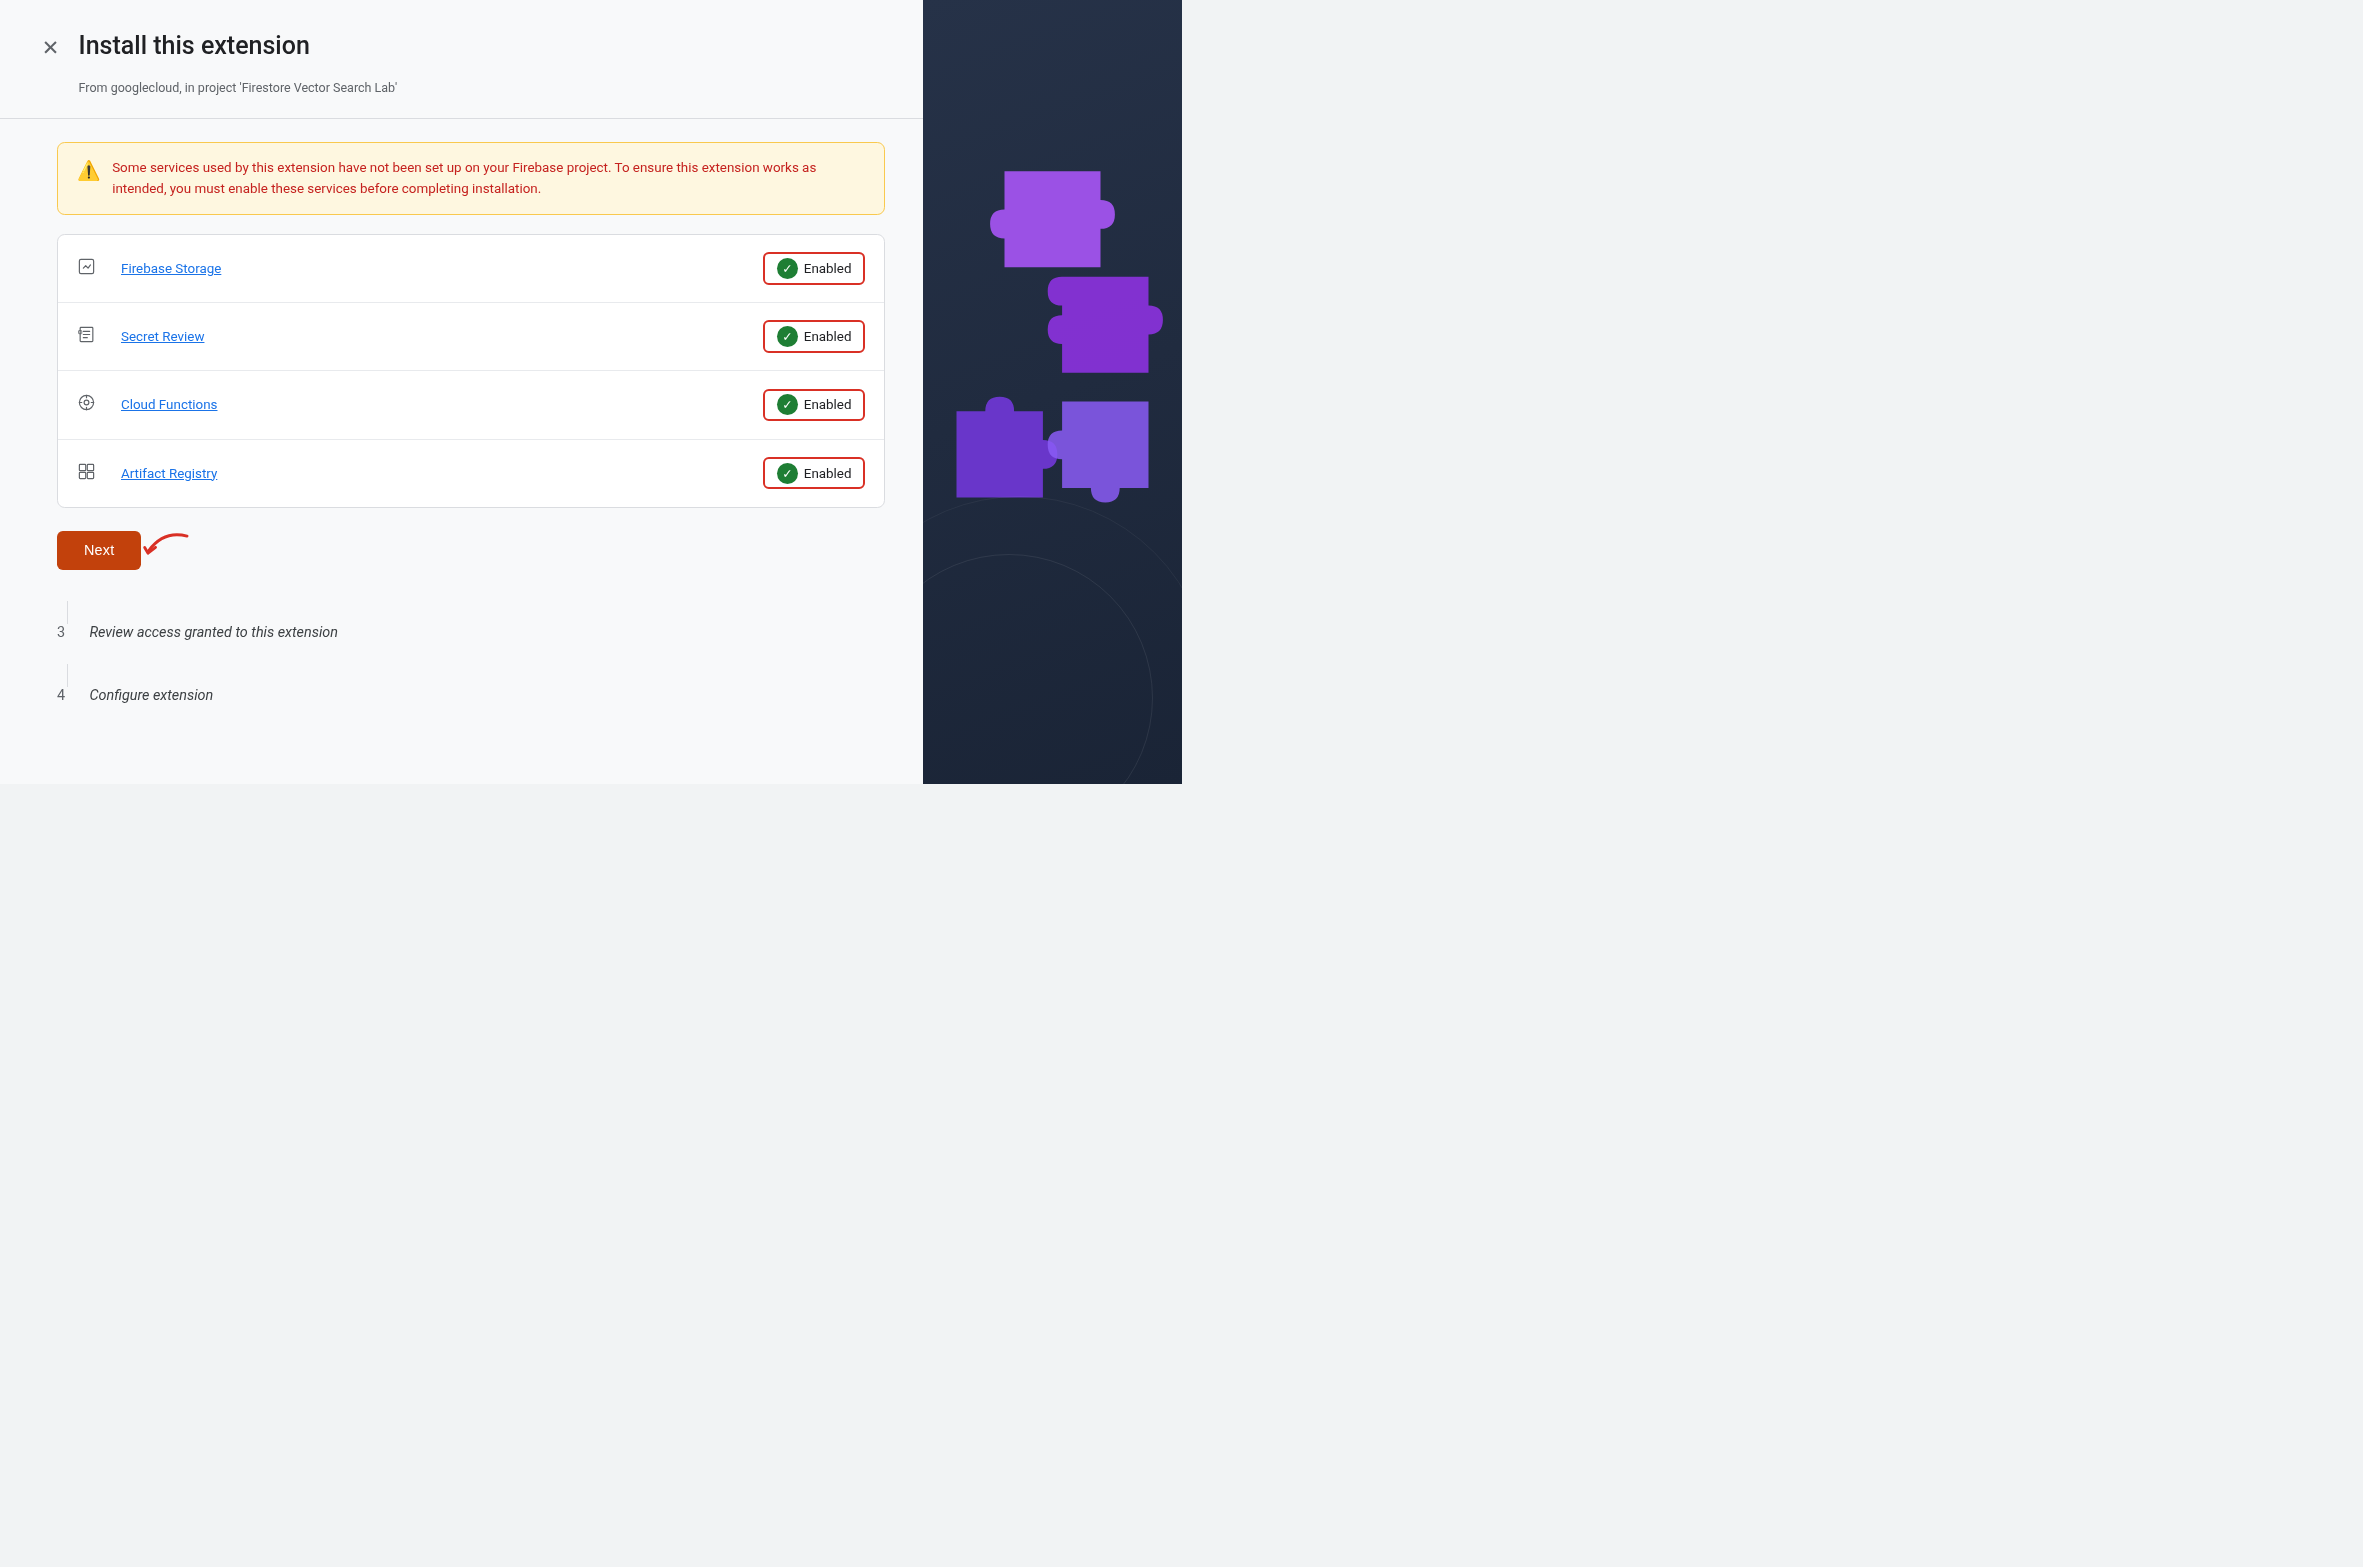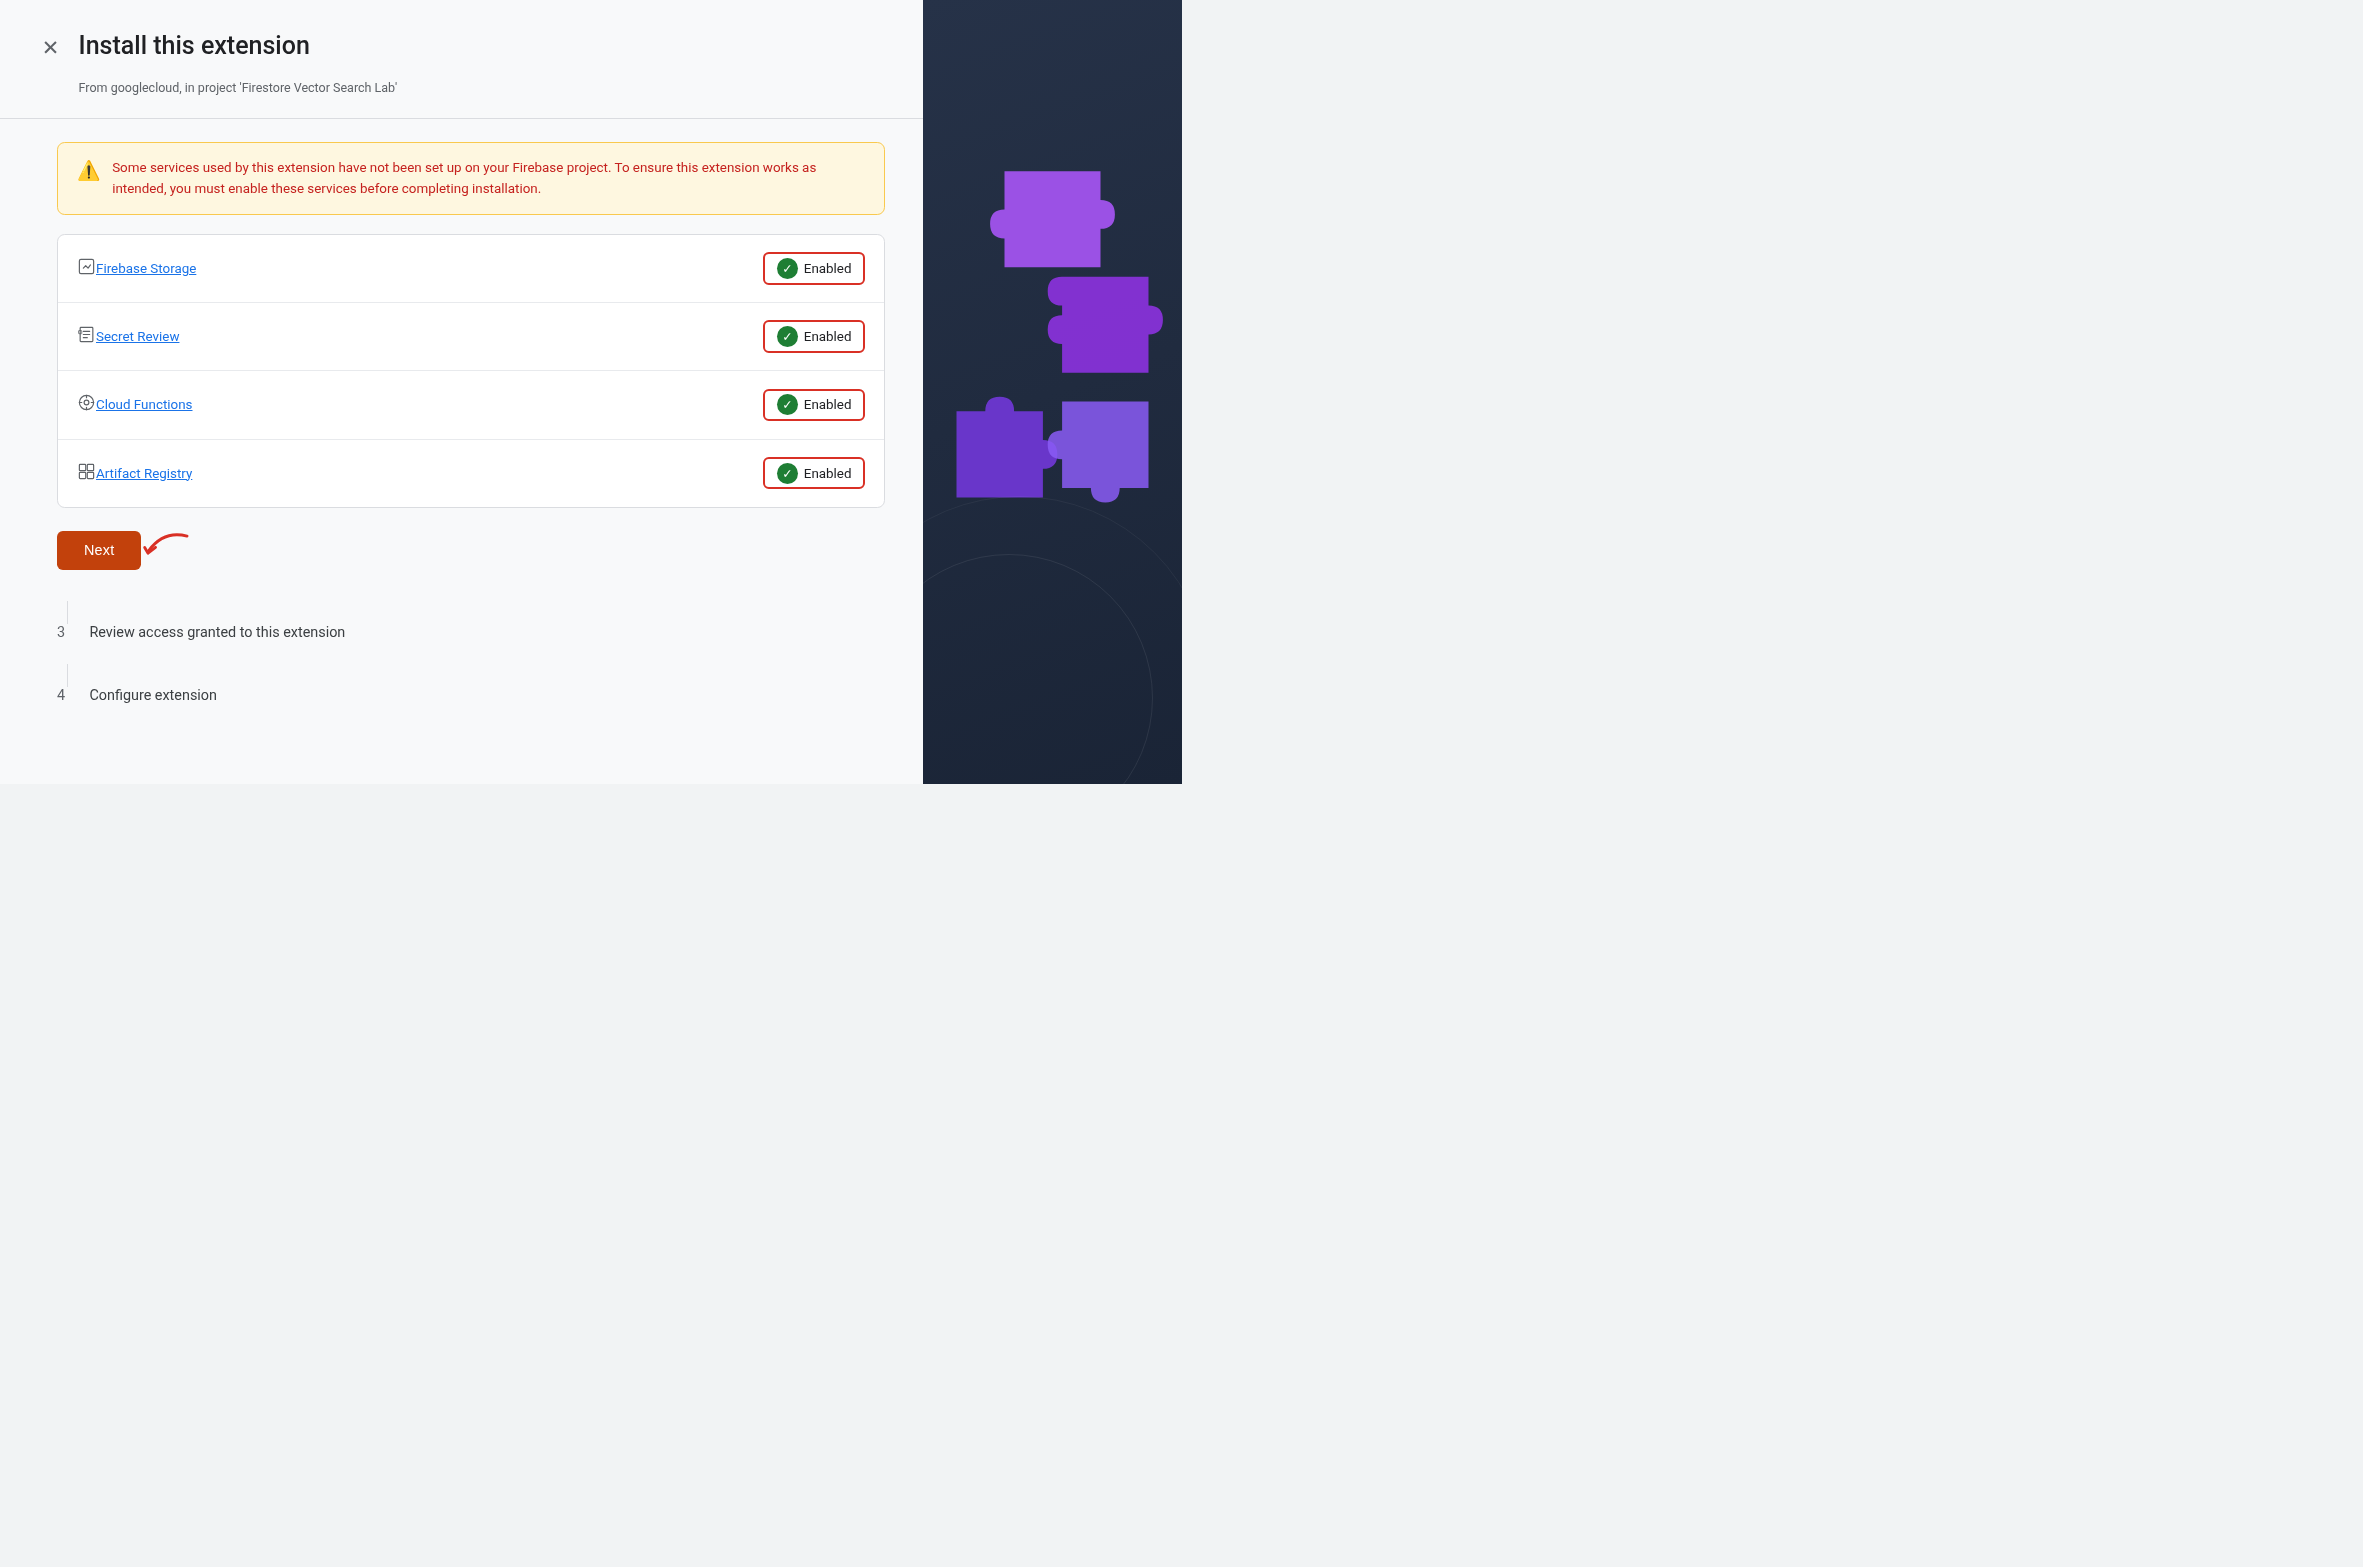--- a/index.html
+++ b/index.html
@@ -100,21 +100,21 @@
     }
 
     .service-row:last-child {
       border-bottom: none;
       align-items: center;
     }
 
     .service-left {
       display: flex;
       align-items: center;
-      gap: 0;
+      gap: 25px;
     }
 
     .service-icon {
       font-size: 17.3px;
       color: #5f6368;
     }
 
     .service-link {
       color: #1a73e8;
       text-decoration: underline;
@@ -171,20 +171,21 @@
     .step-number {
       font-size: 14.4px;
       color: #5f6368;
       min-width: 19px;
       font-weight: 400;
     }
 
     .step-label {
       font-size: 14.4px;
       color: #3c4043;
+      font-style: italic;
     }
 
     .step-connector {
       width: 1px;
       height: 23px;
       background: #dadce0;
       margin-left: 9.6px;
       margin-bottom: 0;
     }
 

